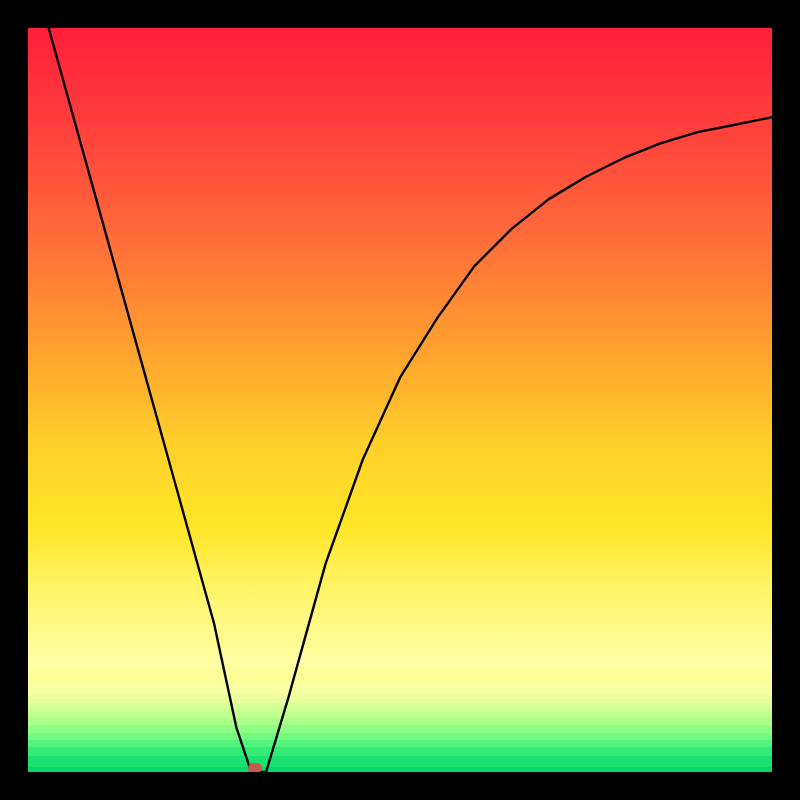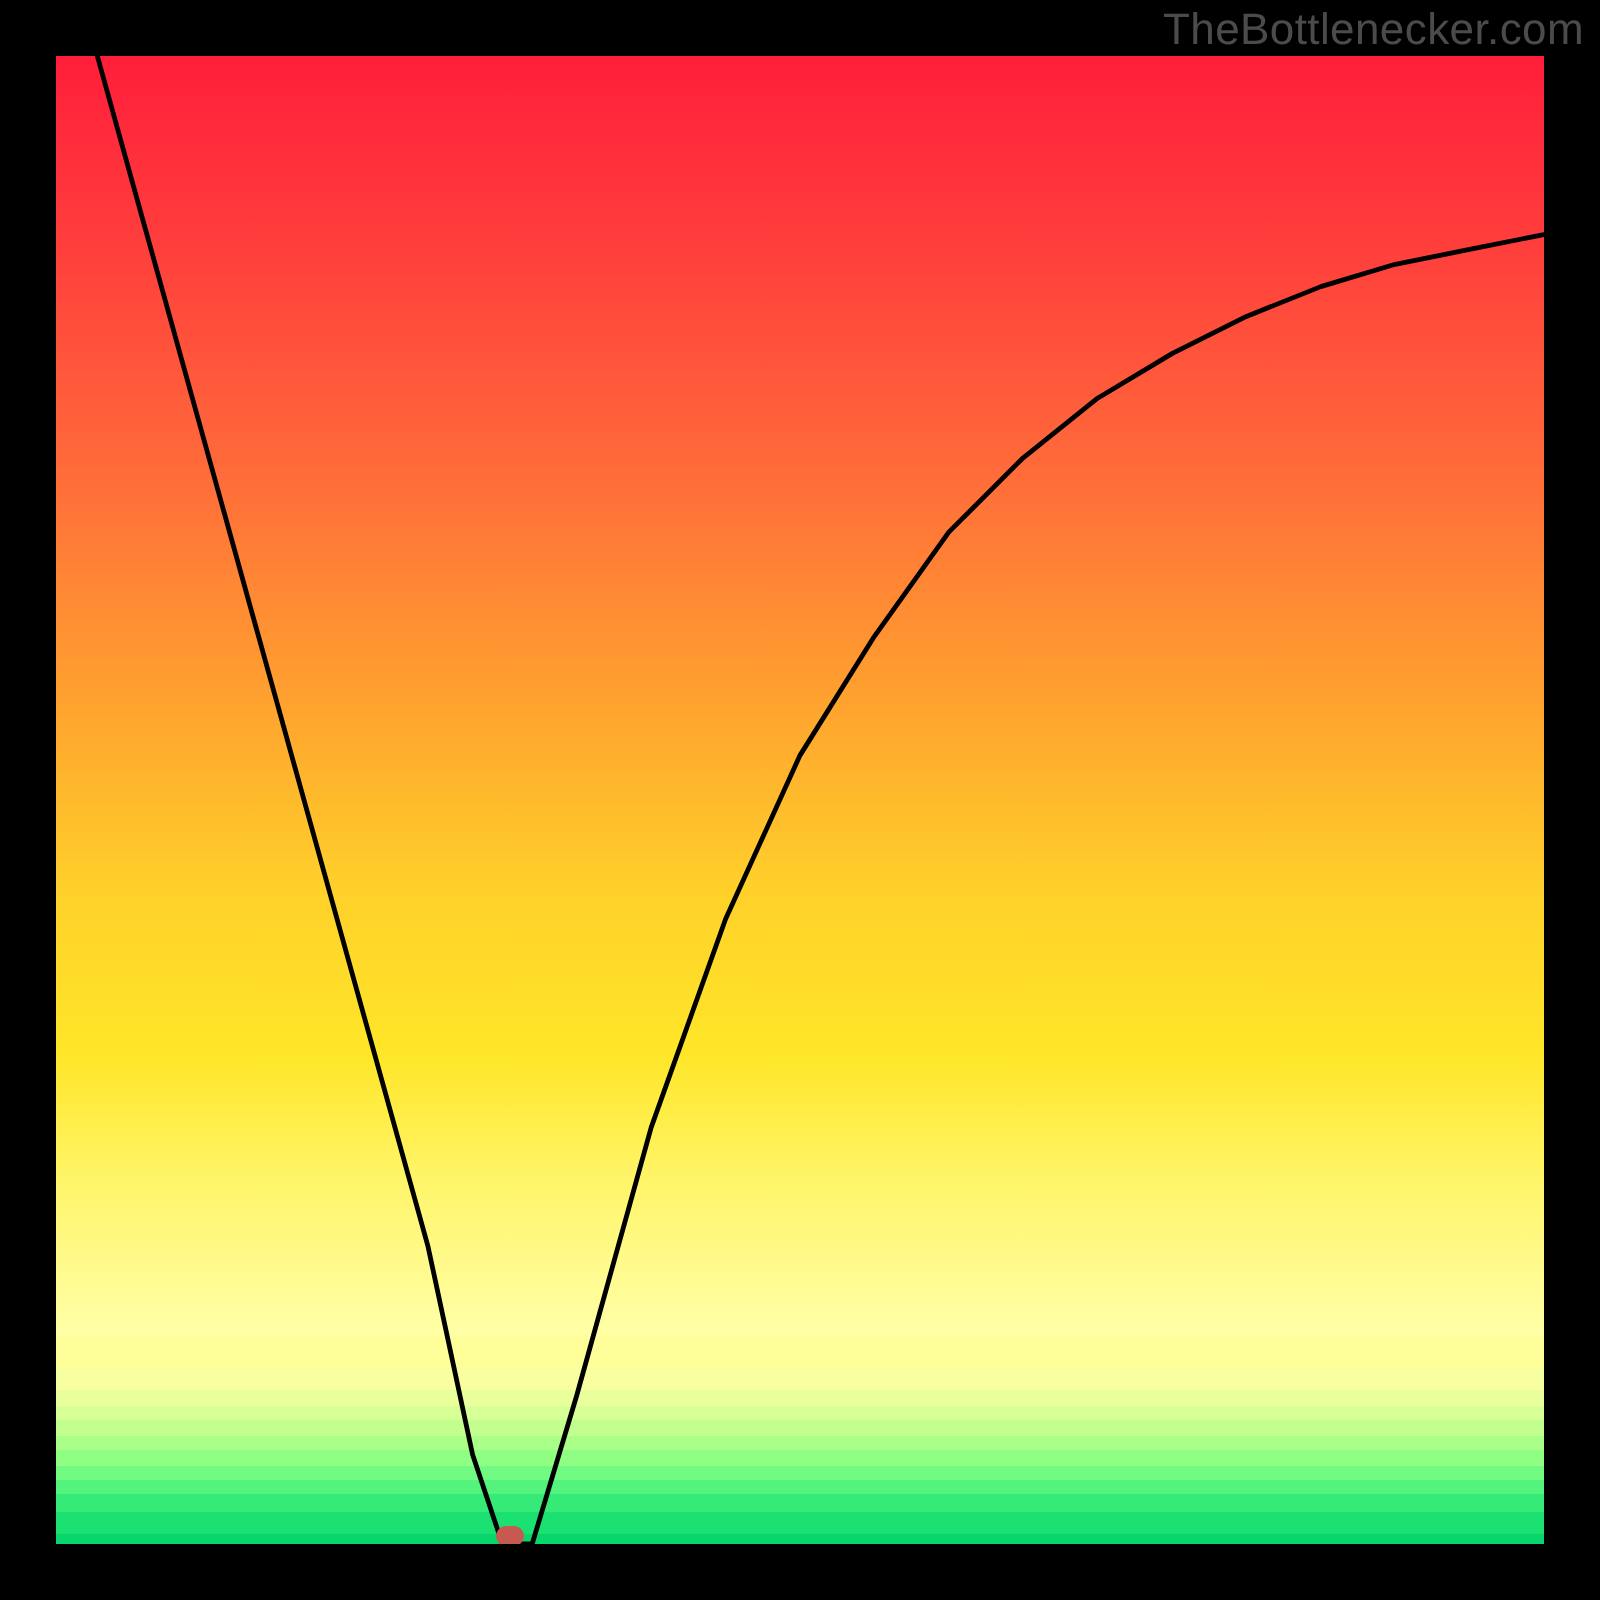--- a/index.html
+++ b/index.html
@@ -78,21 +78,20 @@
     height: 10px;
     background: #c75a50;
     border-radius: 5px;
     transform: translate(-50%, -50%);
   }
 </style>
 </head>
 <body>
 
 <div class="frame">
-  <div class="attribution">TheBottlenecker.com</div>
 
   <div class="plot-area">
     <div class="gradient-upper"></div>
     <div class="gradient-bands" id="bands">
         <div class="band" style="top: -0.16px; height: 16.37px; background: rgb(255, 255, 154);"></div>
         <div class="band" style="top: 16.21px; height: 11.16px; background: rgb(248, 255, 160);"></div>
         <div class="band" style="top: 27.37px; height: 7.44px; background: rgb(232, 255, 156);"></div>
         <div class="band" style="top: 34.81px; height: 7.44px; background: rgb(214, 255, 150);"></div>
         <div class="band" style="top: 42.25px; height: 7.44px; background: rgb(194, 255, 142);"></div>
         <div class="band" style="top: 49.69px; height: 7.44px; background: rgb(170, 255, 136);"></div>

